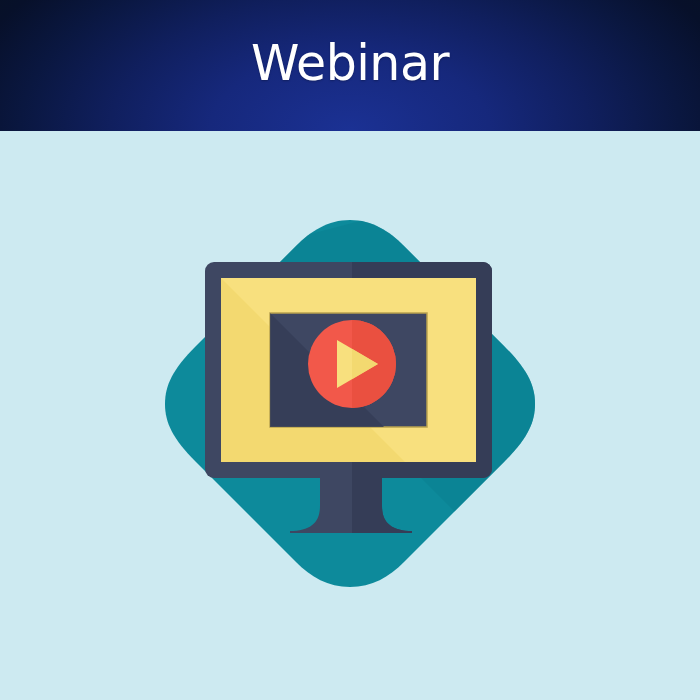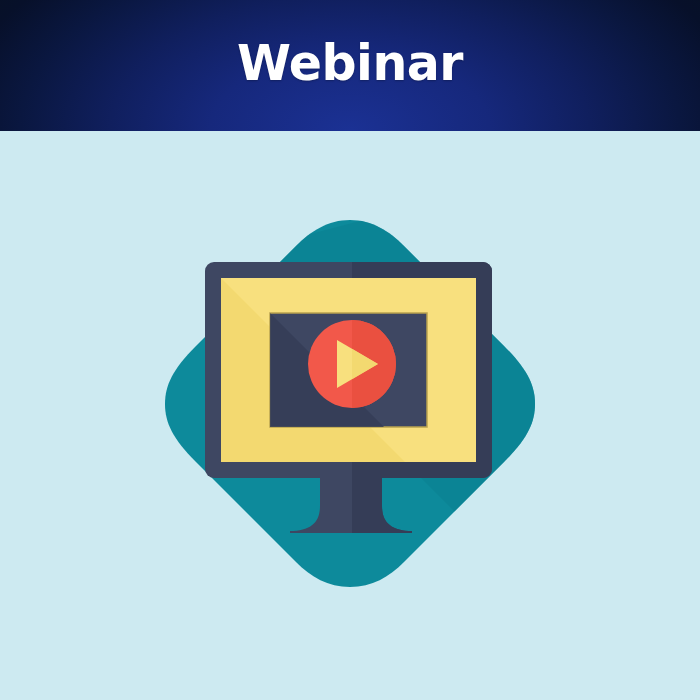--- a/index.html
+++ b/index.html
@@ -50,21 +50,21 @@
     position: absolute;
     left: 0;
     top: 0;
     width: 700px;
     height: 131px;
     display: flex;
     align-items: center;
     justify-content: center;
     color: #ffffff;
     font-family: "DejaVu Sans", sans-serif;
-    font-weight: bold;
+    font-weight: normal;
     font-size: 49px;
     letter-spacing: -0.5px;
     line-height: 1;
     padding-bottom: 4px;
     box-sizing: border-box;
     text-shadow: 0 1px 2px rgba(0,0,0,0.25);
   }
 
   
   .body-area {

